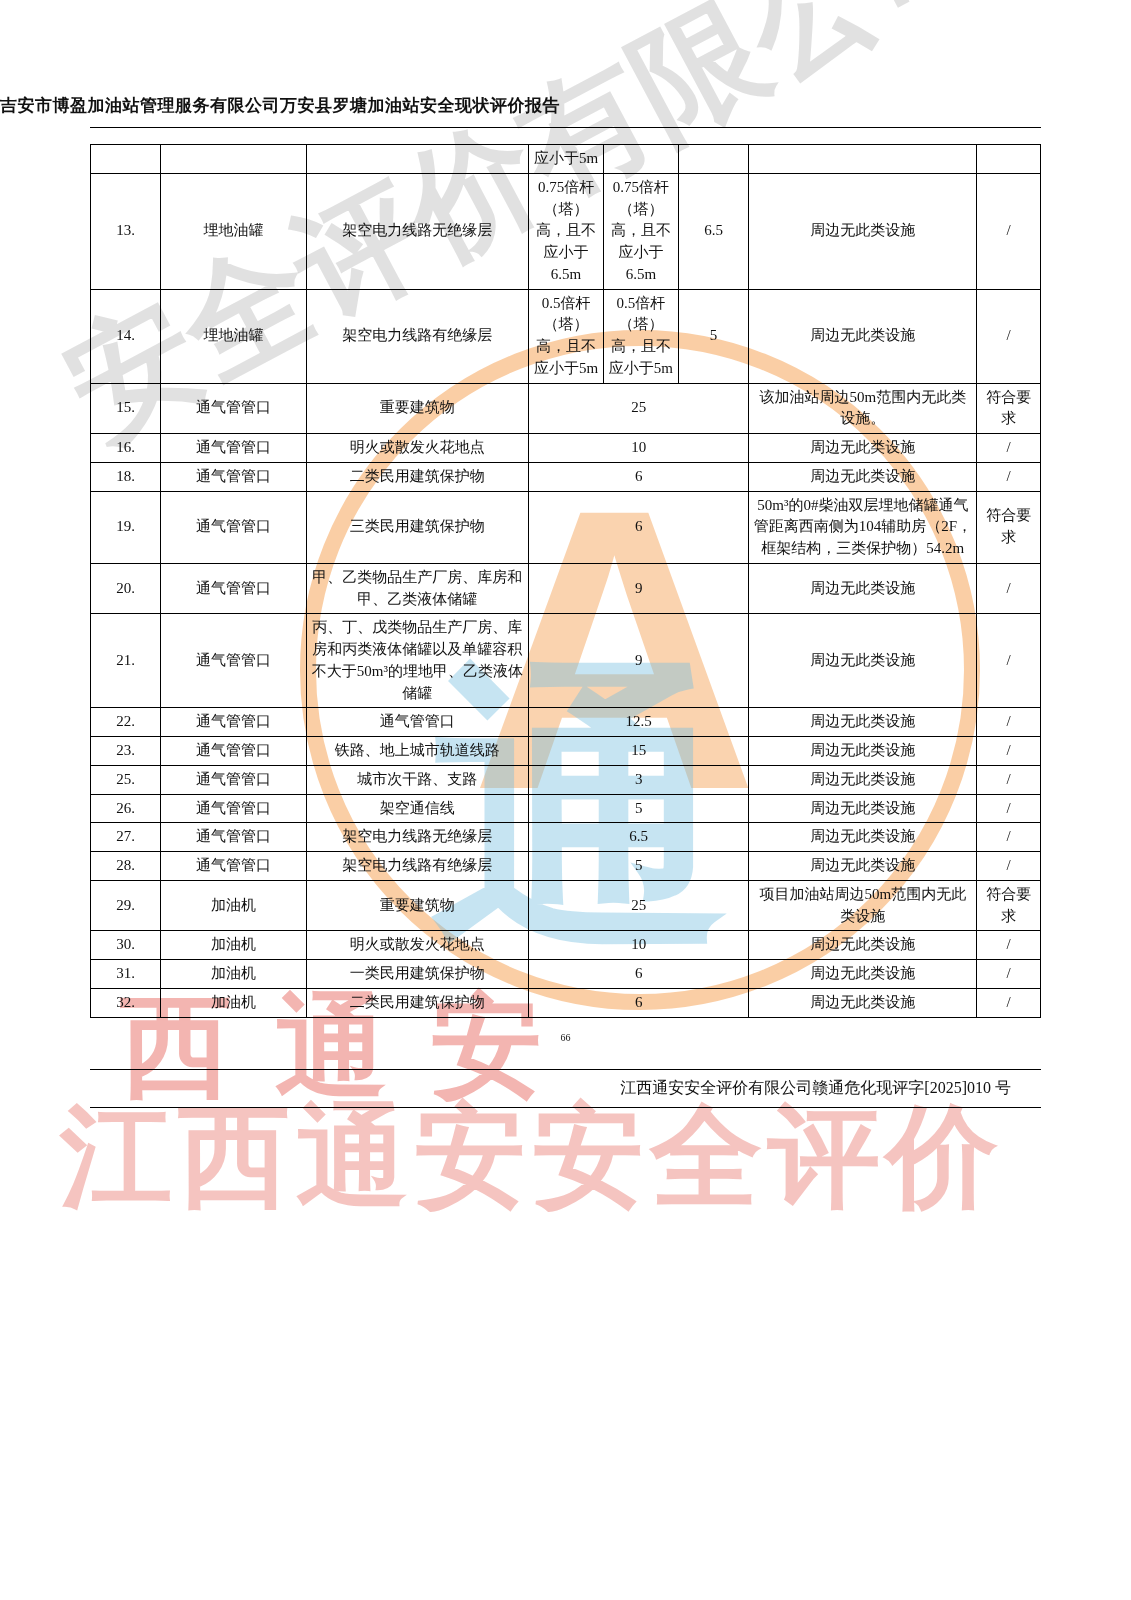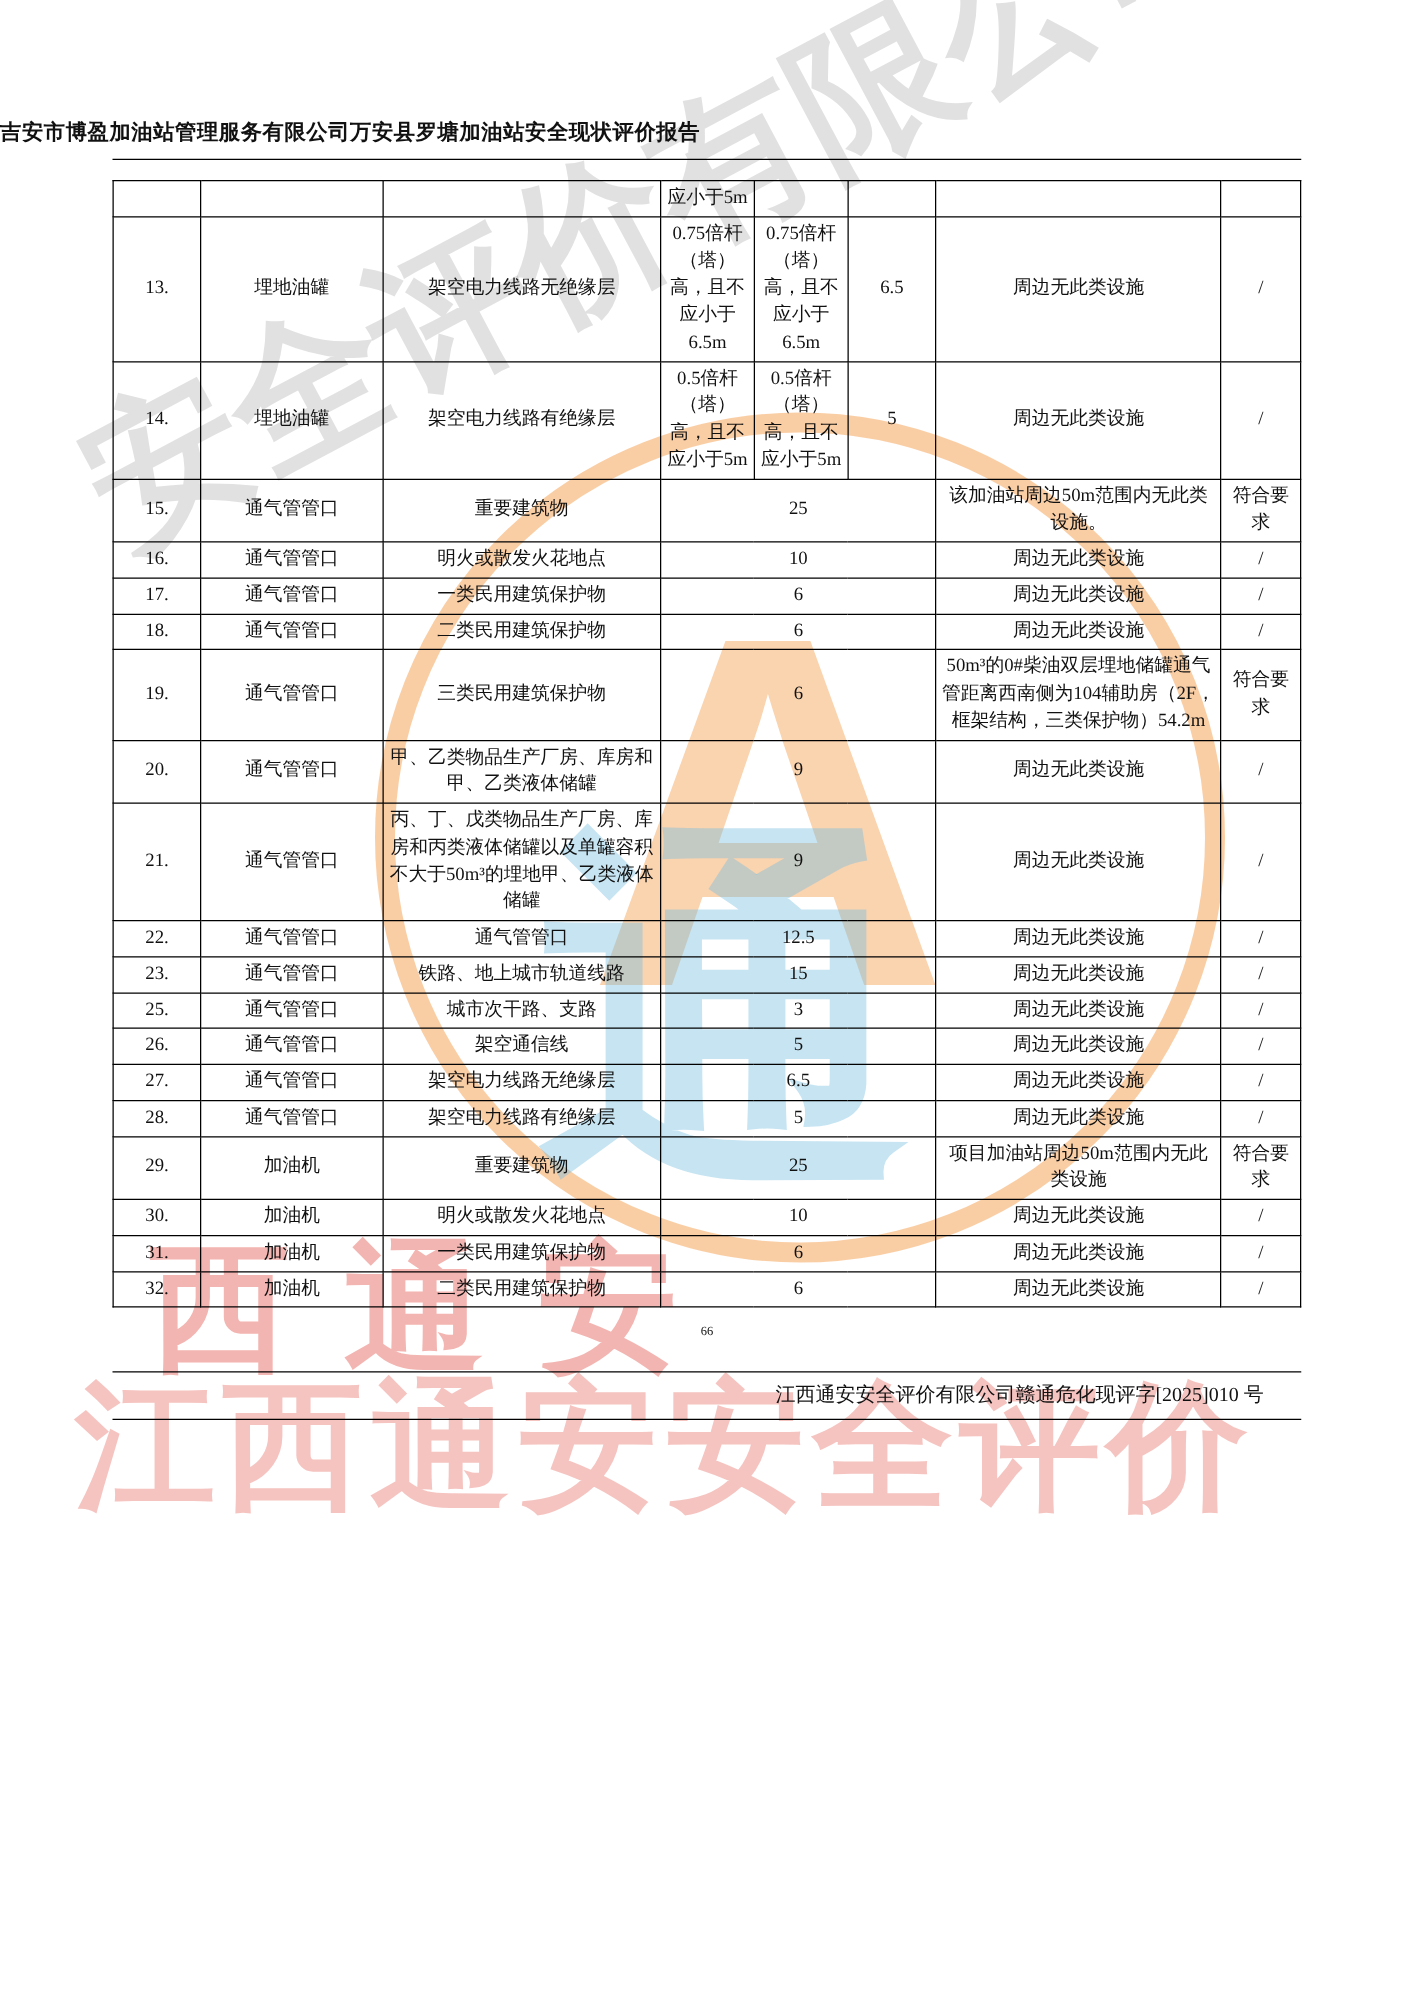--- a/index.html
+++ b/index.html
@@ -227,28 +227,20 @@
 
       <tr>
         <td>16.</td>
         <td>通气管管口</td>
         <td>明火或散发火花地点</td>
         <td colspan="3">10</td>
         <td class="desc">周边无此类设施</td>
         <td class="res">/</td>
       </tr>
 
-      <tr>
-        <td>17.</td>
-        <td>通气管管口</td>
-        <td>一类民用建筑保护物</td>
-        <td colspan="3">6</td>
-        <td class="desc">周边无此类设施</td>
-        <td class="res">/</td>
-      </tr>
 
       <tr>
         <td>18.</td>
         <td>通气管管口</td>
         <td>二类民用建筑保护物</td>
         <td colspan="3">6</td>
         <td class="desc">周边无此类设施</td>
         <td class="res">/</td>
       </tr>
 

